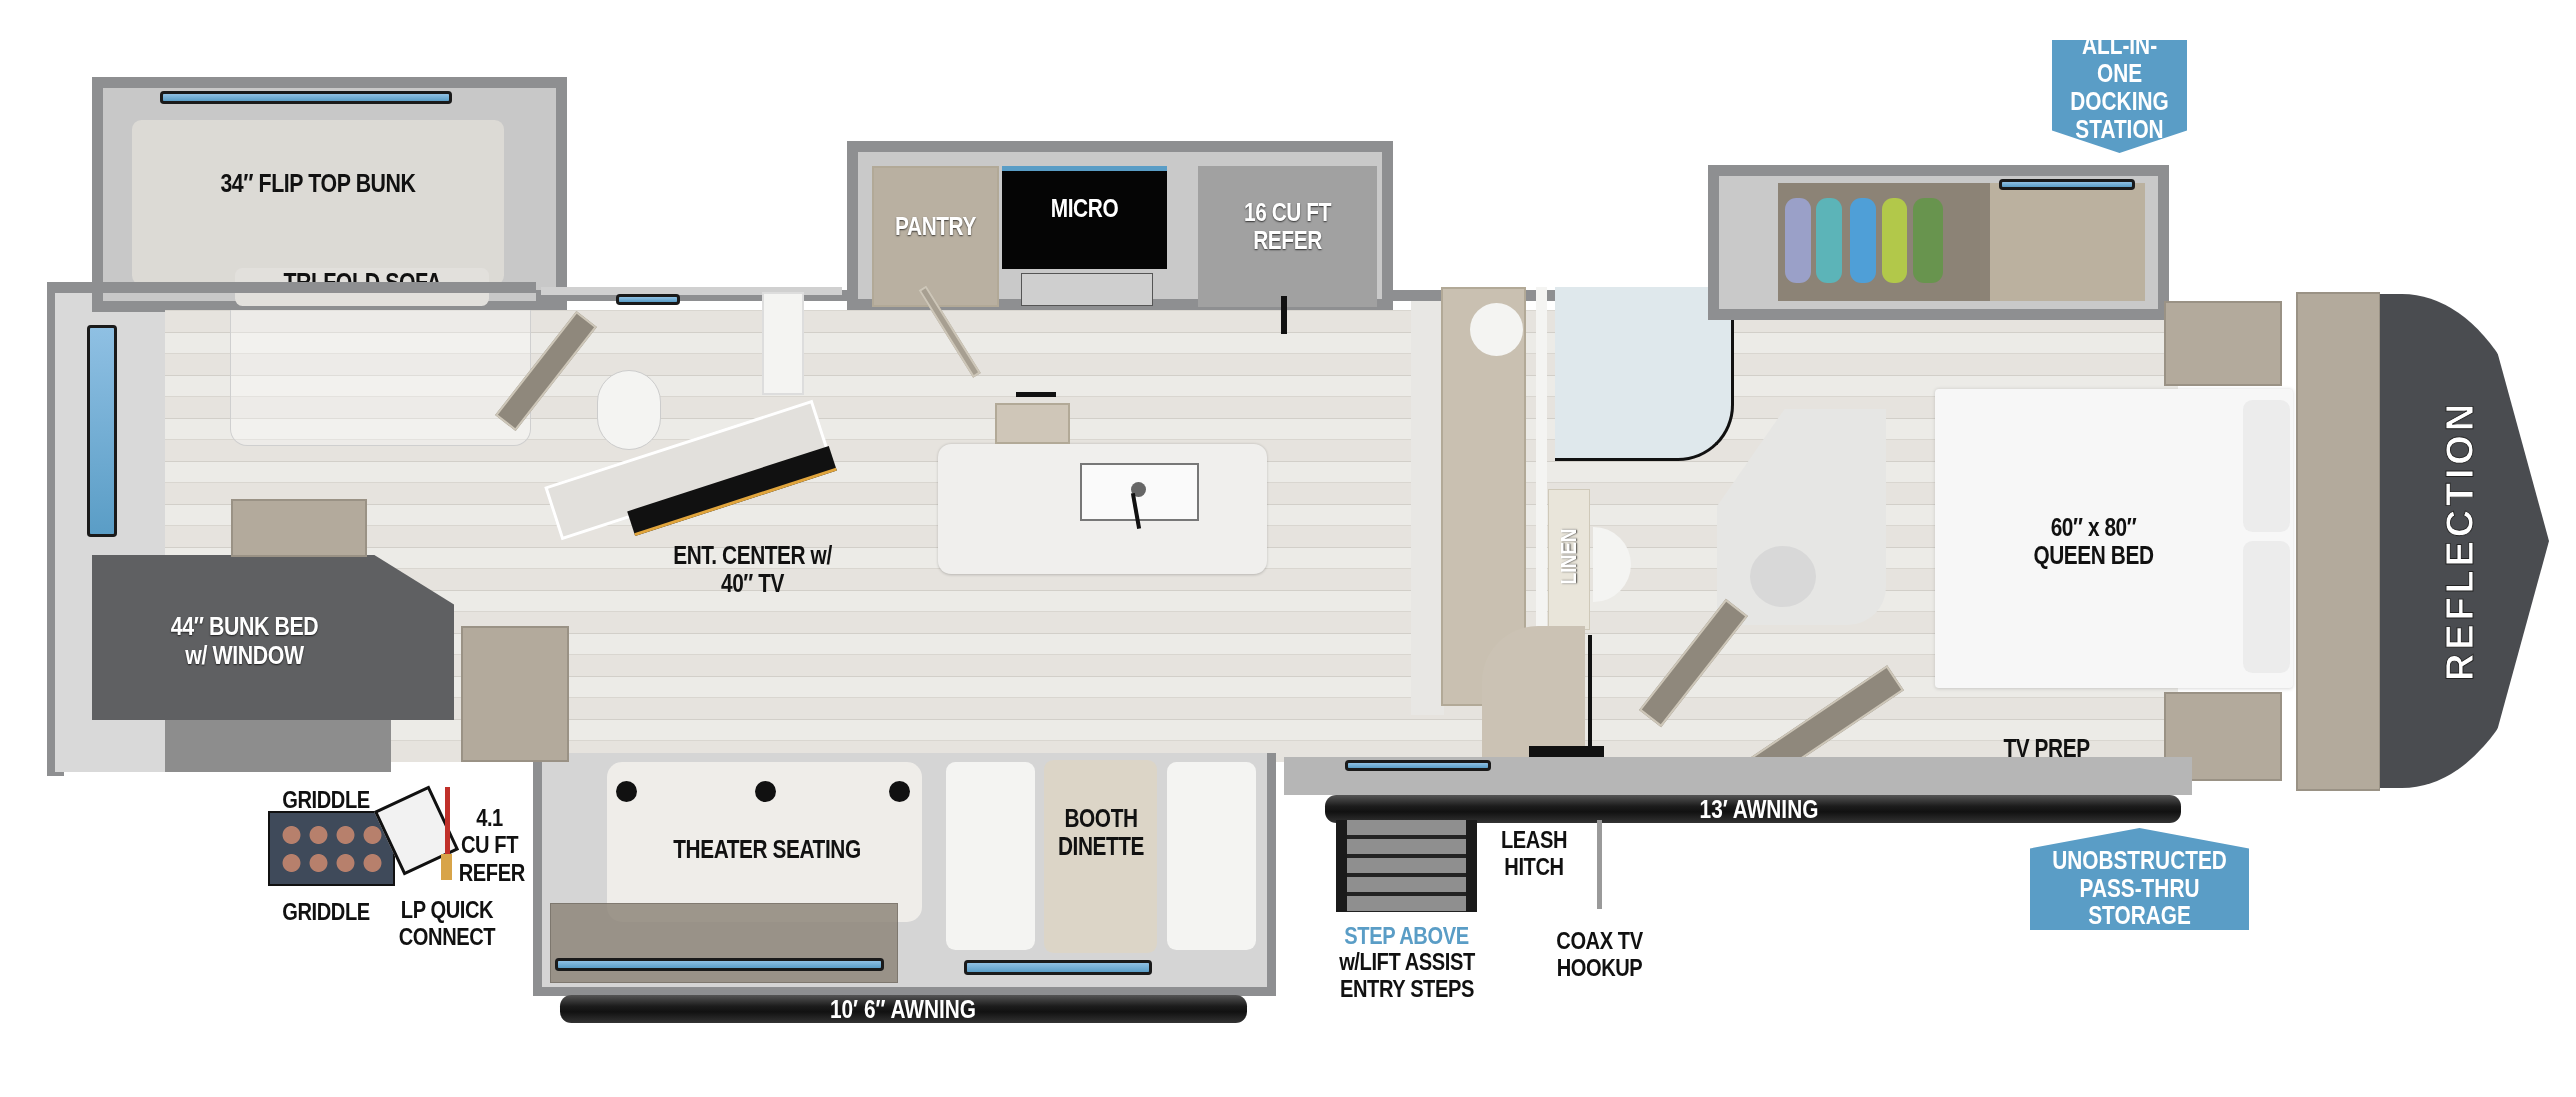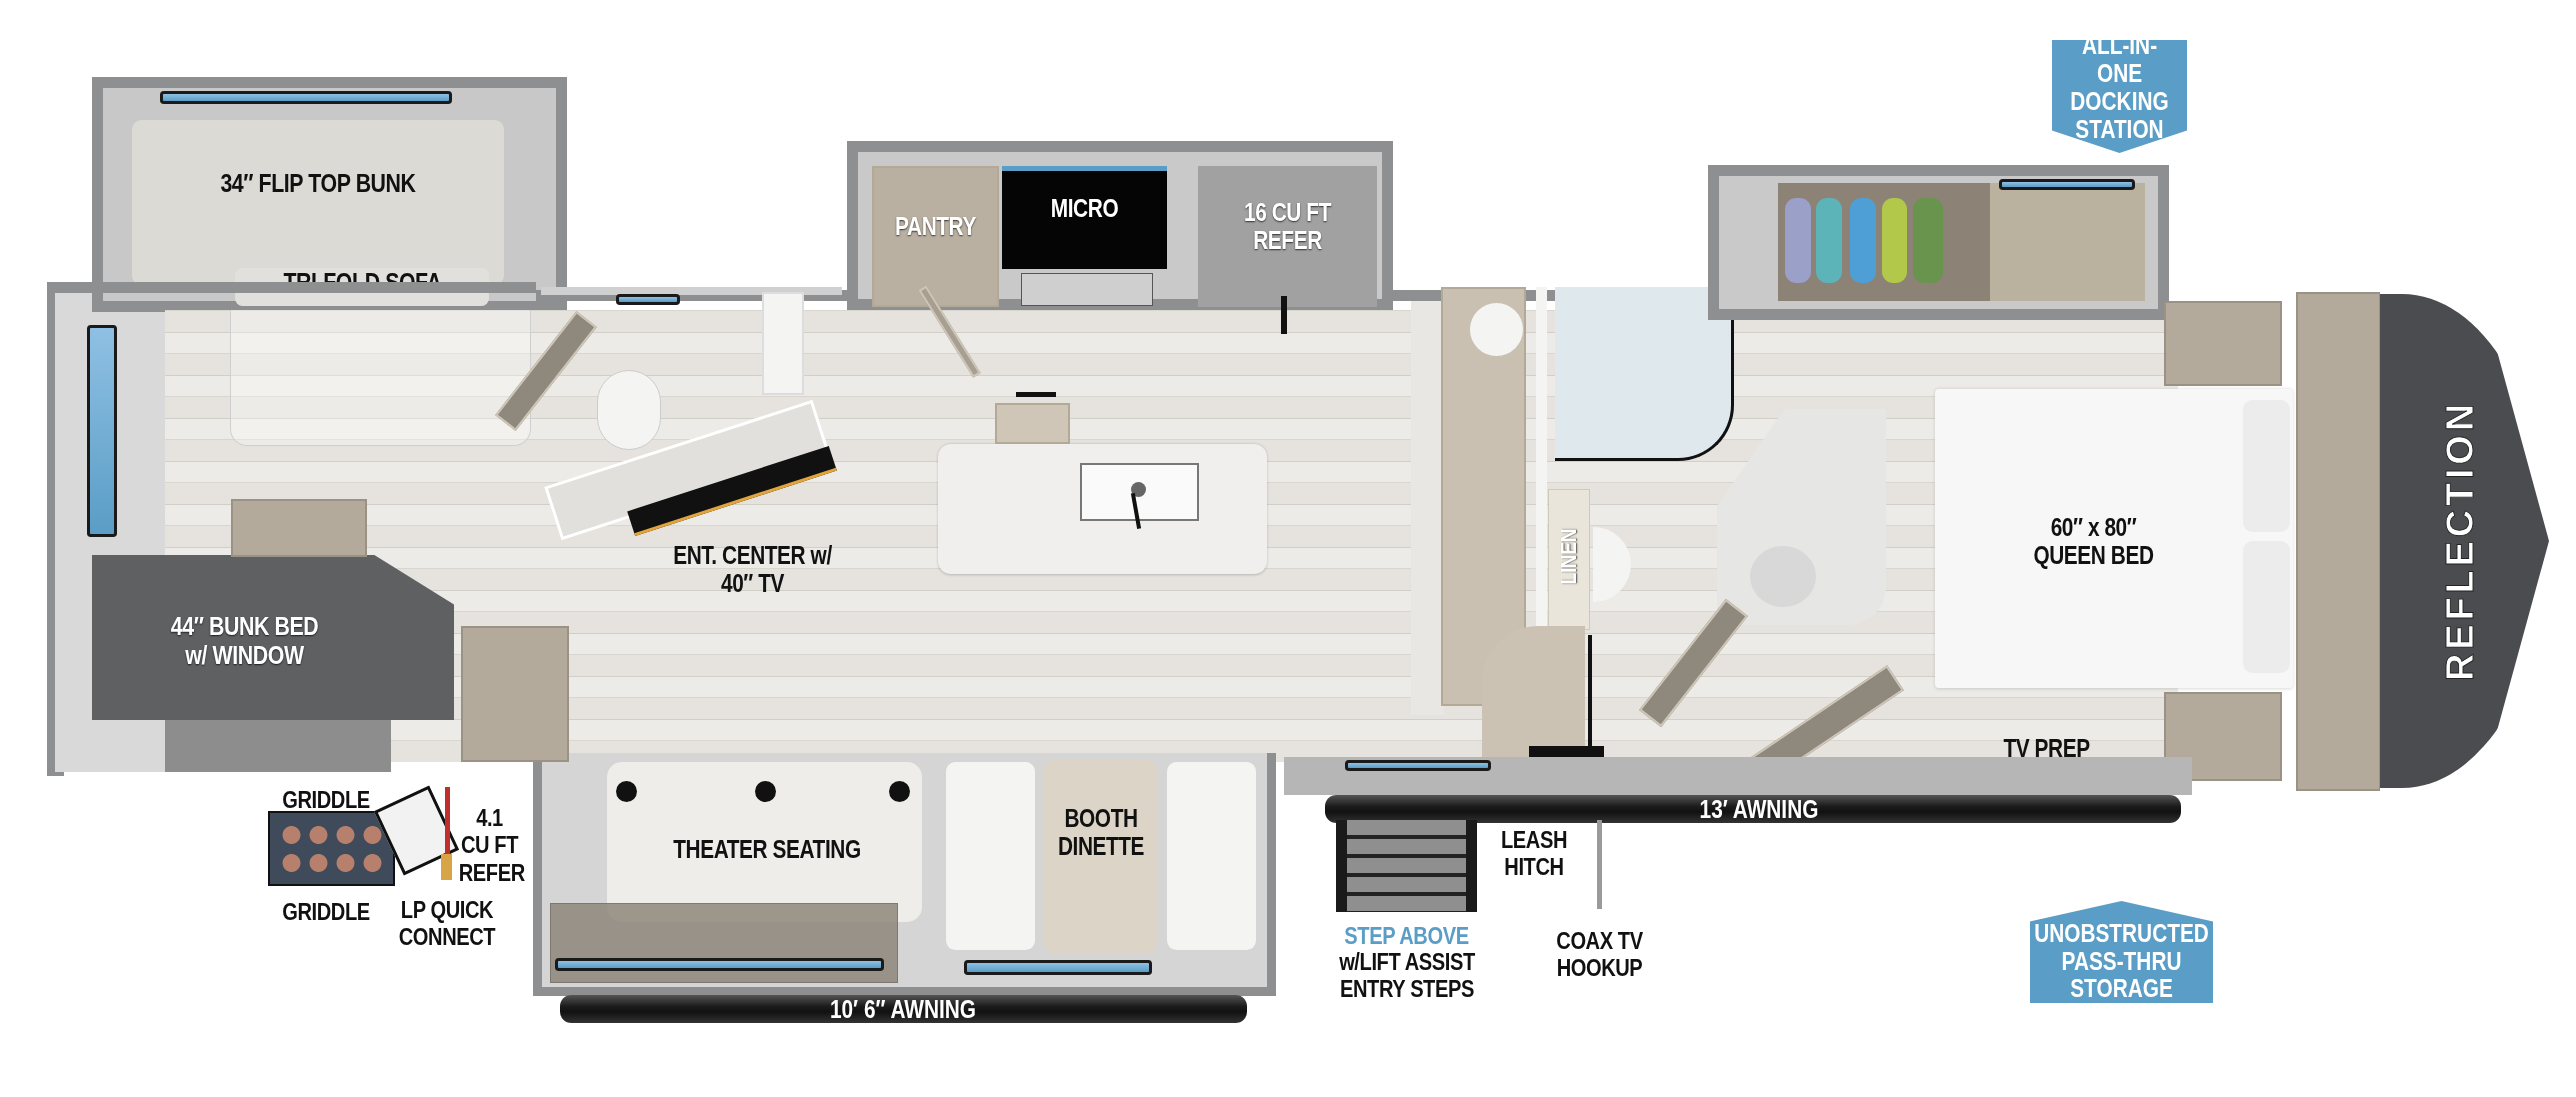--- a/index.html
+++ b/index.html
@@ -194,20 +194,20 @@
   <div>CONNECT</div>
 </div>
 
 <div class="abs callout" style="left:2052px;top:40px;width:135px;height:113px;clip-path:polygon(0 0,100% 0,100% 80%,50% 100%,0 80%);padding-bottom:17px;">
   <div style="transform:scaleX(0.82);">
     <div>ALL-IN-ONE</div>
     <div>DOCKING</div>
     <div>STATION</div>
   </div>
 </div>
-<div class="abs callout" style="left:2030px;top:901px;width:183px;height:102px;clip-path:polygon(0 20%,50% 0,100% 20%,100% 100%,0 100%);padding-top:19px;">
+<div class="abs callout" style="left:2030px;top:828px;width:219px;height:102px;clip-path:polygon(0 20%,50% 0,100% 20%,100% 100%,0 100%);padding-top:19px;">
   <div style="transform:scaleX(0.82);">
     <div>UNOBSTRUCTED</div>
     <div>PASS-THRU</div>
     <div>STORAGE</div>
   </div>
 </div>
 
 
 </body></html>

